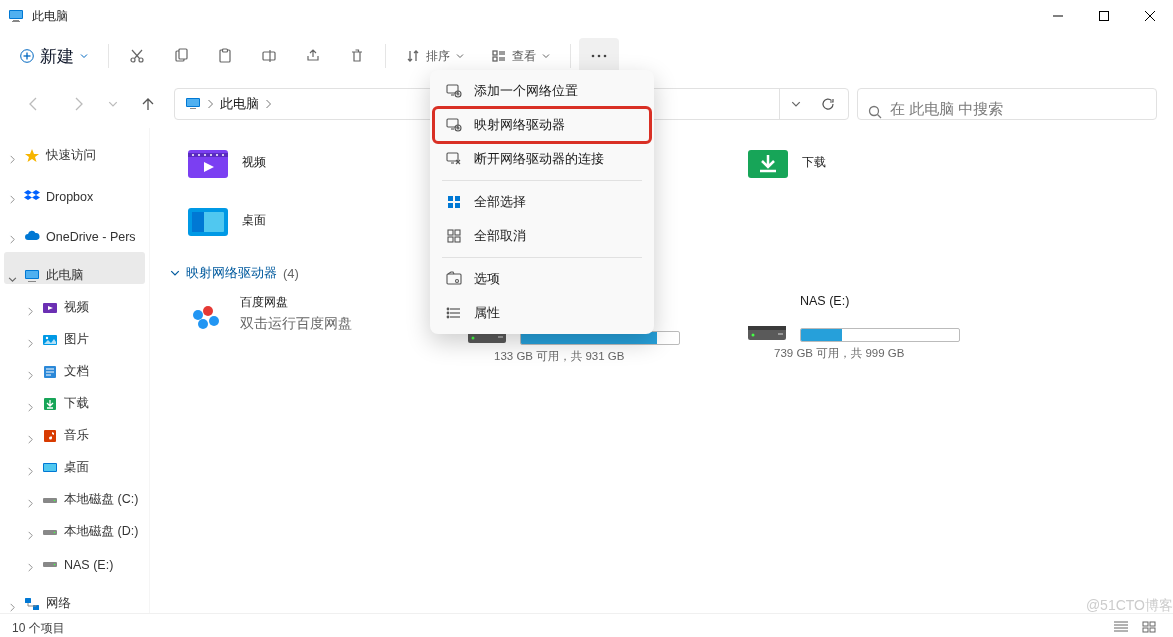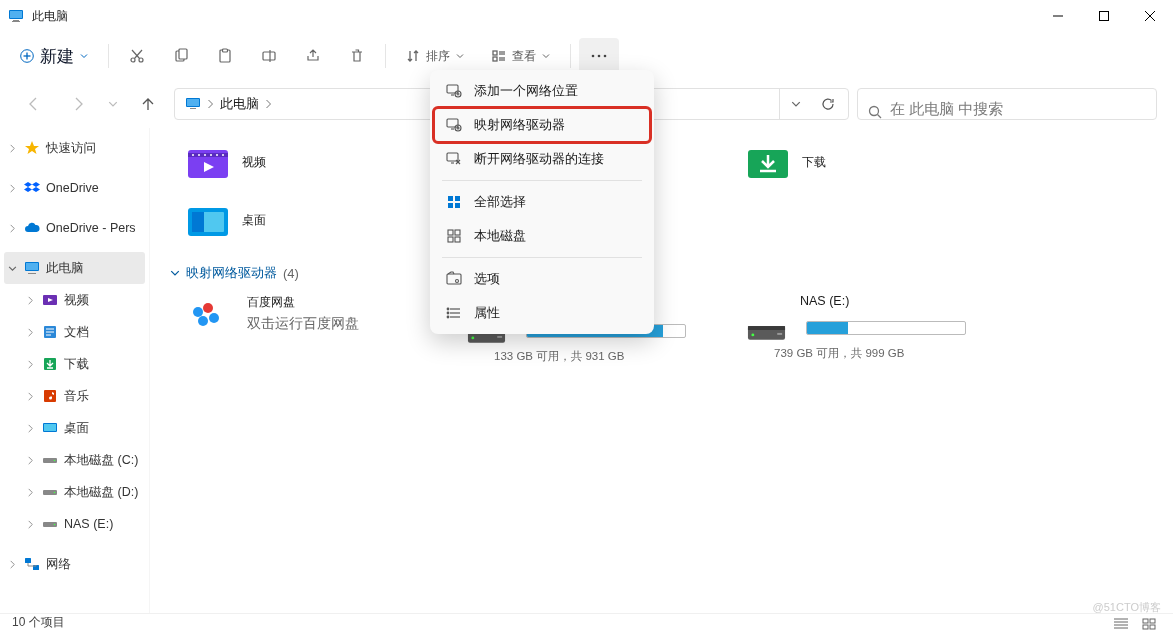--- a/index.html
+++ b/index.html
@@ -17,46 +17,46 @@
 .navrow{height:48px;display:flex;align-items:center;padding:0 16px;gap:8px}
 .navbtn{width:36px;height:36px;display:flex;align-items:center;justify-content:center;color:#555;border-radius:4px}
 .navbtn.dis{color:#bbb}
 .addrbox{flex:1;height:32px;border:1px solid #e1e1e1;border-radius:4px;display:flex;align-items:center;padding:0 4px;font-size:13px}
 .addrbox .seg{padding:4px 6px;display:flex;align-items:center;gap:6px}
 .addrbtns{display:flex;align-items:center;border-left:1px solid #e1e1e1;height:100%}
 .addrbtns>div{width:32px;height:100%;display:flex;align-items:center;justify-content:center;color:#555}
 .searchbox{width:300px;height:32px;border:1px solid #e1e1e1;border-radius:4px;display:flex;align-items:flex-end;padding:0 10px;color:#7a7a7a;gap:8px;font-size:15px}
 .body{display:flex;height:calc(100% - 152px)}
 .sidebar{width:150px;overflow-y:auto;padding:4px 0;border-right:1px solid #f5f5f5}
-.sbitem{height:32px;display:flex;align-items:center;padding-left:8px;gap:6px;font-size:12.5px;color:#333;white-space:nowrap}
+.sbitem{height:32px;display:flex;align-items:flex-end;padding-left:8px;gap:6px;font-size:12.5px;color:#333;white-space:nowrap}
 .sbitem.sub{padding-left:26px}
 .sbitem .chev{width:10px;color:#777;font-size:10px}
 .sbitem.selected{background:#eaeaea;border-radius:3px;margin:0 4px;padding-left:4px}
 .sbicon{width:16px;height:16px;flex-shrink:0}
 .main{flex:1;padding:10px 20px;overflow-y:auto}
 .group-hdr{display:flex;align-items:center;gap:6px;color:#005a9e;font-size:13px;margin:6px 0 12px}
 .group-hdr .cnt{color:#666}
 .items-grid{display:flex;flex-wrap:wrap;gap:10px 60px;padding-left:16px;margin-bottom:20px}
 .folder-item{width:220px;height:48px;display:flex;align-items:center;gap:12px}
 .folder-ico{width:44px;height:40px}
 .drive-item{width:220px}
 .drive-item .dname{font-size:12.5px;margin-bottom:6px;margin-left:54px}
-.drive-item .drow{display:flex;align-items:center;gap:19px}
+.drive-item .drow{display:flex;align-items:flex-end;gap:12px}
 .drive-ico{width:42px;height:32px}
 .bar{width:160px;height:14px;border:1px solid #bbb;border-radius:2px;overflow:hidden;background:#fff;margin-bottom:4px}
 .bar>div{height:100%;background:#26a0da}
 .dinfo{font-size:11.5px;color:#666;margin-left:28px}
 .ctxmenu{position:absolute;left:430px;top:70px;width:224px;background:#f9f9f9;border-radius:8px;box-shadow:0 8px 24px rgba(0,0,0,0.2);padding:4px;z-index:100}
 .ctxitem{height:34px;display:flex;align-items:center;gap:12px;padding:0 12px;border-radius:4px;font-size:13px;color:#1a1a1a}
 .ctxitem.hl{outline:3px solid #d93025;outline-offset:-1px}
 .ctxsep{height:1px;background:#e1e1e1;margin:4px 8px}
 .ctxico{width:16px;height:16px;flex-shrink:0;display:flex;align-items:center;justify-content:center;color:#555}
-.statusbar{position:absolute;bottom:0;left:0;right:0;height:24px;display:flex;align-items:flex-start;padding:0 12px;font-size:12px;color:#444;border-top:1px solid #f0f0f0}
+.statusbar{position:absolute;bottom:0;left:0;right:0;height:24px;display:flex;align-items:flex-end;padding:0 12px;font-size:12px;color:#444;border-top:1px solid #f0f0f0}
 .statusbar .spacer{flex:1}
-.watermark{position:absolute;right:12px;bottom:22px;color:#ccc;font-size:11px}
+.watermark{position:absolute;right:0;bottom:22px;color:#ccc;font-size:14px}
 .viewbtn{width:24px;height:20px;display:flex;align-items:center;justify-content:center;margin-left:4px;border:1px solid transparent}
 svg{display:block}
 </style>
 </head>
 <body>
 
 <div class="titlebar">
   <svg class="icon" viewBox="0 0 16 16">
       <rect x="1" y="2" width="14" height="9" rx="1" fill="#0078d4"></rect>
       <rect x="2" y="3" width="12" height="7" fill="#50b0f0"></rect>
@@ -241,21 +241,21 @@
       <div style="height: 8px;"></div>
       <div class="sbitem">
         <span class="chev">
           <svg width="9" height="9" viewBox="0 0 6 10">
             <path d="M1 1 L5 5 L1 9" fill="none" stroke="#888"></path>
           </svg>
         </span>
         <svg class="sbicon" viewBox="0 0 16 16">
           <path d="M4 2 L8 4.5 L4 7 L0 4.5 Z M12 2 L16 4.5 L12 7 L8 4.5 Z M4 7 L8 9.5 L4 12 L0 9.5 Z M12 7 L16 9.5 L12 12 L8 9.5 Z" fill="#0061ff"></path>
         </svg>
-        <span>OneDrive</span>
+        <span>Dropbox</span>
       </div>
       <div style="height: 8px;"></div>
       <div class="sbitem">
         <span class="chev">
           <svg width="9" height="9" viewBox="0 0 6 10">
             <path d="M1 1 L5 5 L1 9" fill="none" stroke="#888"></path>
           </svg>
         </span>
         <svg class="sbicon" viewBox="0 0 16 16">
           <path d="M4 12 a3 3 0 0 1 0-6 a4 4 0 0 1 7.5-1 a3 3 0 0 1 1 7 Z" fill="#0078d4"></path>
@@ -280,20 +280,33 @@
         <span class="chev">
           <svg width="9" height="9" viewBox="0 0 6 10">
             <path d="M1 1 L5 5 L1 9" fill="none" stroke="#888"></path>
           </svg>
         </span>
         <svg class="sbicon" viewBox="0 0 16 16">
           <rect x="1" y="3" width="14" height="10" rx="1" fill="#6b2fb3"></rect>
           <path d="M6 6 L11 8 L6 10 Z" fill="#fff"></path>
         </svg>
         <span>视频</span>
+      </div>
+      <div class="sbitem sub">
+        <span class="chev">
+          <svg width="9" height="9" viewBox="0 0 6 10">
+            <path d="M1 1 L5 5 L1 9" fill="none" stroke="#888"></path>
+          </svg>
+        </span>
+        <svg class="sbicon" viewBox="0 0 16 16">
+          <rect x="1" y="3" width="14" height="10" rx="1" fill="#0099e5"></rect>
+          <circle cx="5" cy="6" r="1.2" fill="#fff"></circle>
+          <path d="M2 12 L6 8 L9 11 L12 7 L14 10 V12 Z" fill="#fff" opacity="0.7"></path>
+        </svg>
+        <span>图片</span>
       </div>
       <div class="sbitem sub">
         <span class="chev">
           <svg width="9" height="9" viewBox="0 0 6 10">
             <path d="M1 1 L5 5 L1 9" fill="none" stroke="#888"></path>
           </svg>
         </span>
         <svg class="sbicon" viewBox="0 0 16 16">
           <rect x="2" y="2" width="12" height="12" rx="1" fill="#2b88d8"></rect>
           <line x1="4" y1="5" x2="12" y2="5" stroke="#fff"></line>
@@ -542,21 +555,21 @@
     </div>
     <div class="ctxitem">
       <span class="ctxico">
         <svg width="16" height="16" viewBox="0 0 16 16" fill="none" stroke="#555" stroke-width="1.1">
           <rect x="2" y="2" width="5" height="5"></rect>
           <rect x="9" y="2" width="5" height="5"></rect>
           <rect x="2" y="9" width="5" height="5"></rect>
           <rect x="9" y="9" width="5" height="5"></rect>
         </svg>
       </span>
-      <span>本地磁盘</span>
+      <span>全部取消</span>
     </div>
     <div class="ctxsep"></div>
     <div class="ctxitem">
       <span class="ctxico">
         <svg width="16" height="16" viewBox="0 0 16 16" fill="none" stroke="#555" stroke-width="1.1">
           <rect x="1" y="3" width="14" height="10" rx="1"></rect>
           <path d="M2 3 l3-2 h2 l1 2"></path>
           <circle cx="11" cy="10" r="1.5"></circle>
         </svg>
       </span>

